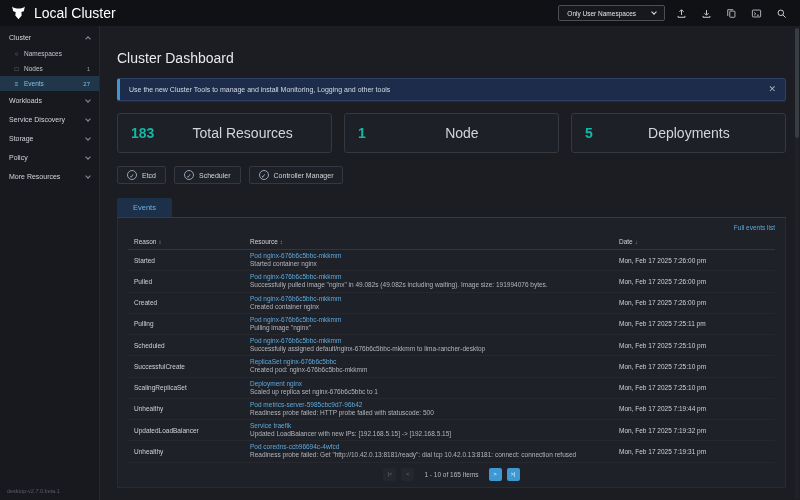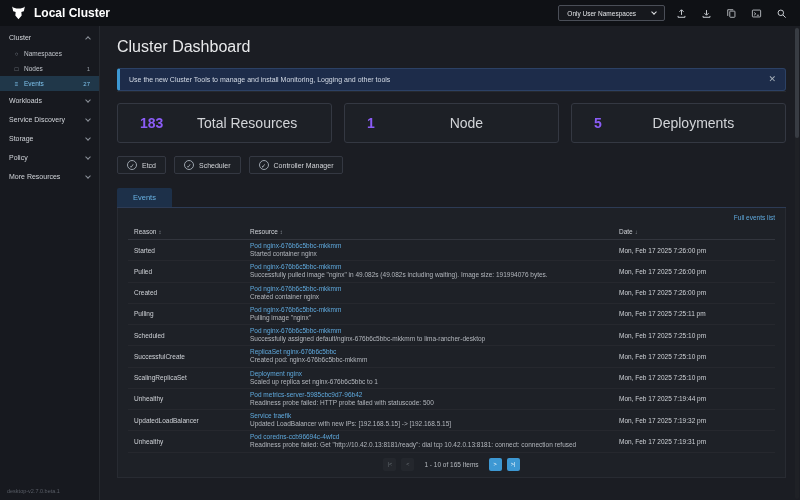--- a/index.html
+++ b/index.html
@@ -5,21 +5,21 @@
   * { box-sizing: border-box; margin: 0; padding: 0; }
   html,body { width:800px; height:500px; overflow:hidden; }
   body {
     font-family:"Liberation Sans","DejaVu Sans",sans-serif;
     background:#1b1d23; color:#d6d8dc; position:relative;
   }
   
   .topbar { position:absolute; top:0; left:0; right:0; height:26px; background:#0f1115;
             display:flex; align-items:center; padding:0 10px; z-index:5; }
   .logo { width:17px; height:15px; margin-right:7px; display:flex; align-items:center; }
-  .cluster-name { font-size:12px; color:#ffffff;font-weight:bold; }
+  .cluster-name { font-size:14px; color:#ffffff; }
   .topbar-right { margin-left:auto; display:flex; align-items:center; gap:7px; }
   .ns-select { display:flex; align-items:center; gap:16px; border:1px solid #4a4e57; border-radius:2px;
                background:#16181d; padding:0 8px; height:16px; font-size:6.5px; color:#e2e4e7; cursor:pointer; }
   .icon-btn { width:18px; height:18px; display:flex; align-items:center; justify-content:center;
               color:#cdd1d6; cursor:pointer; }
   .icon-btn svg { width:11px; height:11px; }
   
   .chev { width:4px; height:4px; border-right:1px solid currentColor; border-bottom:1px solid currentColor;
           display:inline-block; }
   .chev-down { transform:rotate(45deg); margin-top:-2px; }
@@ -34,31 +34,31 @@
   .nav-icon { font-size:6px; color:#969da6; width:7px; text-align:center; }
   .nav-count { margin-left:auto; font-size:6px; color:#969da6; }
   .nav-item.active { background:rgba(62,152,211,.24); color:#7ec2ec; }
   .nav-item.active .nav-icon, .nav-item.active .nav-count { color:#7ec2ec; }
   .nav-section { display:flex; align-items:center; padding:6px 9px; font-size:7px; color:#d2d5da; cursor:pointer; }
   .nav-section .chev { margin-left:auto; color:#8c9199; }
   .version { position:absolute; left:7px; bottom:6px; font-size:5.5px; color:#585d66; }
   
   .main { position:absolute; top:26px; left:101px; right:0; bottom:0; background:#1b1d23;
           padding:10px 14px 0 16px; overflow:hidden; }
-  .page-title { font-size:16px; font-weight:500; color:#e8e9eb; margin:2px 0 12px; }
+  .page-title { font-size:14px; font-weight:500; color:#e8e9eb; margin:14px 0 12px; }
   .banner { display:flex; align-items:center; background:#1d2c4a; border:1px solid #2c4165;
             border-left:3px solid #3d98d3; border-radius:3px; padding:6px 9px; font-size:7px; color:#d4dbe6; }
   .banner-close { margin-left:auto; color:#a7b0ba; font-size:9px; line-height:1; cursor:pointer; }
   .meta-row { display:flex; gap:26px; margin:11px 0 9px; font-size:7.5px; color:#a9adb4; }
   .meta-item b { color:#e6e8ea; font-weight:bold; margin-left:3px; }
   .divider { border-top:1px solid #26292f; margin-bottom:11px; }
   .stats-row { display:flex; gap:12px; margin-bottom:13px; }
   .stat-card { flex:1; height:40px; border:1px solid #343842; border-radius:3px; background:#1d2026;
                display:flex; align-items:center; }
-  .stat-value { font-size:14px; font-weight:bold; color:#8b5cf6; margin-left:22px; }
+  .stat-value { font-size:14px; font-weight:bold; color:#14b8a6; margin-left:13px; }
   .stat-label { flex:1; text-align:center; font-size:14px; color:#d3d5d9; }
   .badges-row { display:flex; gap:8px; margin-bottom:14px; }
   .health-badge { display:flex; align-items:center; gap:5px; border:1px solid #343842; border-radius:2px;
                   background:#1d2026; padding:3px 9px; font-size:7px; color:#d3d5d9; cursor:default; }
   .badge-check { width:10px; height:10px; border:1px solid #9ba3ac; border-radius:50%;
                  display:flex; align-items:center; justify-content:center; font-size:6px; color:#c6cdd4; }
   
   .tabbar { display:flex; border-bottom:1px solid #2d3b55; }
   .tab-active { background:#1d3049; color:#69b2e3; font-size:7.5px; padding:5px 16px;
                 border-radius:2px 2px 0 0; cursor:pointer; }

